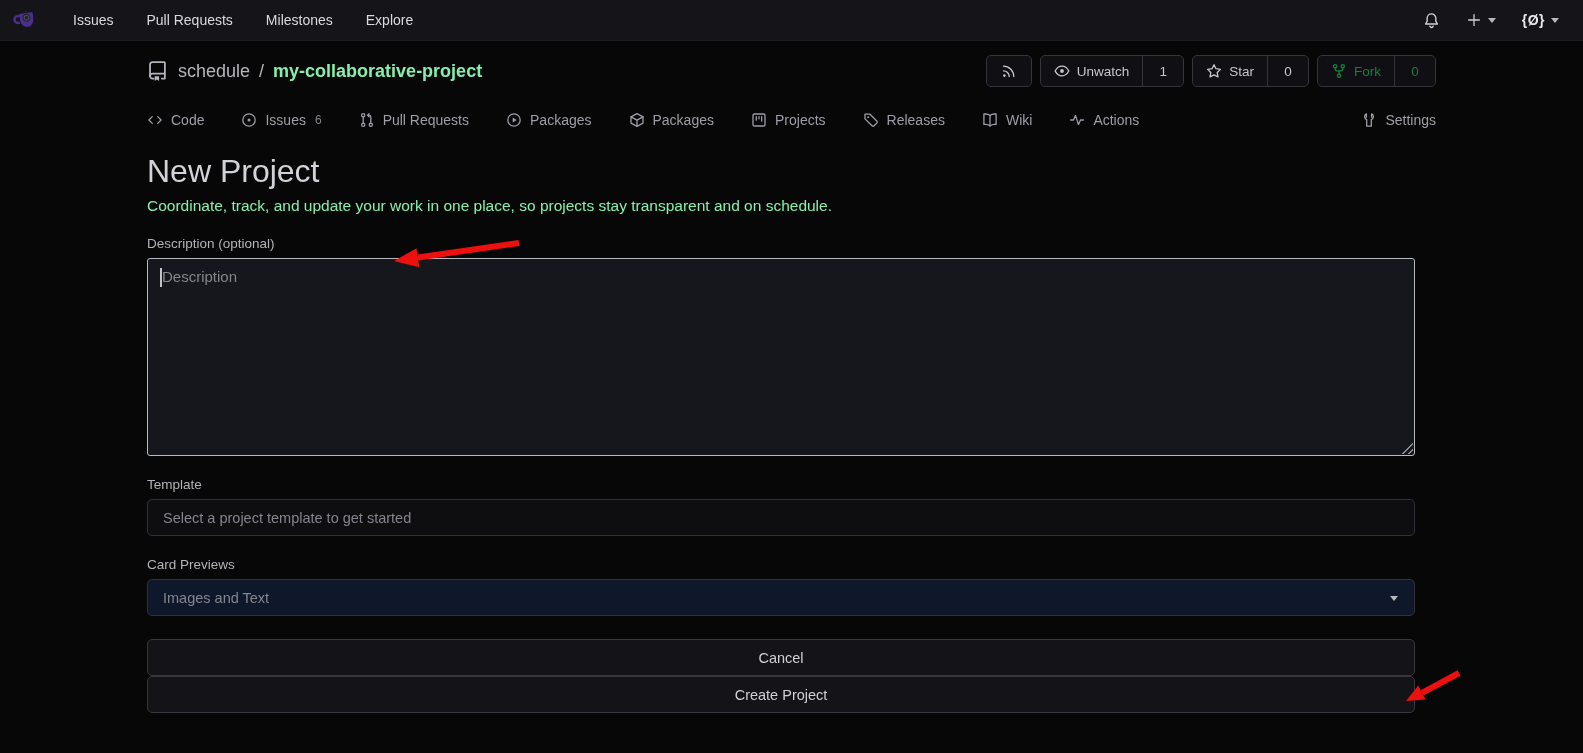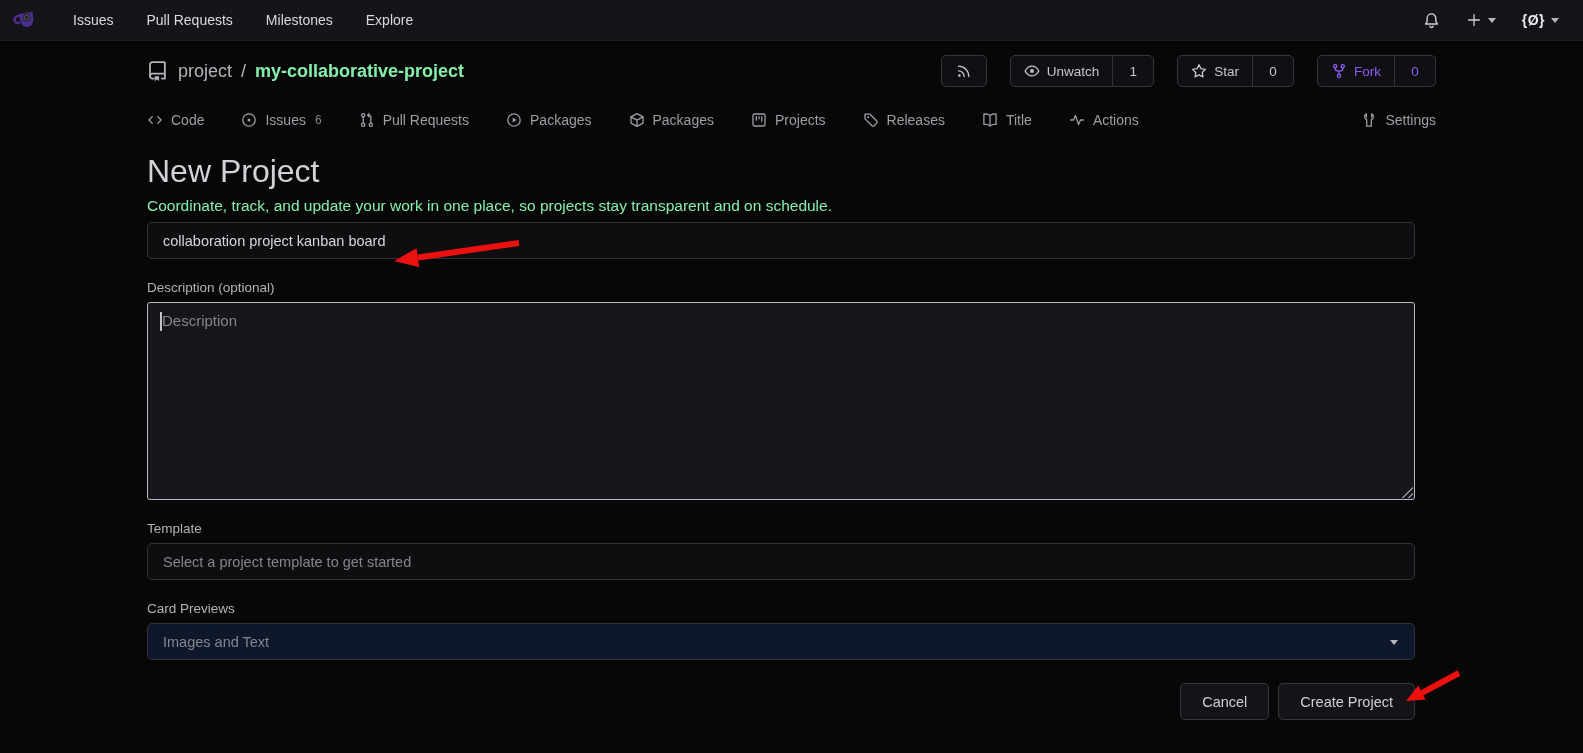--- a/index.html
+++ b/index.html
@@ -31,29 +31,29 @@
   
   .repo-header {
     display: flex; align-items: center;
     padding: 14px 0 8px 0;
     margin: 0 147px 0 147px;
   }
   .repo-title { display: flex; align-items: center; column-gap: 9px; font-size: 18px; color: #b4b5bc; }
   .repo-title .owner { color: #b4b5bc; cursor: pointer; }
   .repo-title .slash { color: #b4b5bc; }
   .repo-title .name  { color: #86efac; font-weight: bold; cursor: pointer; }
-  .repo-actions { margin-left: auto; display: flex; column-gap: 23px; align-items: center; }
+  .repo-actions { margin-left: auto; display: flex; column-gap: 8px; align-items: center; }
   .seg-btn {
     display: flex; align-items: stretch; height: 32px;
     background: #101014; border: 1px solid #34353c; border-radius: 5px;
     overflow: hidden; font-size: 13.5px; color: #c5c6cc; cursor: pointer;
   }
   .seg-btn .main { display: flex; align-items: center; column-gap: 7px; padding: 0 13px; }
   .seg-btn .count { display: flex; align-items: center; justify-content: center; min-width: 41px; border-left: 1px solid #34353c; padding: 0 12px; }
-  .seg-btn.disabled .main, .seg-btn.disabled .count { color: #8b5cf6; }
+  .seg-btn.disabled .main, .seg-btn.disabled .count { color: #15803d; }
   .icon-only-btn {
     width: 46px; height: 32px; display: flex; align-items: center; justify-content: center;
     background: #101014; border: 1px solid #34353c; border-radius: 5px; cursor: pointer; color: #c5c6cc;
   }
 
   
   .tab-bar {
     display: flex; align-items: center; column-gap: 37px;
     margin: 6px 147px 0 147px; height: 38px;
     font-size: 14px; color: #9d9ea6;
@@ -92,21 +92,21 @@
   }
 
   .select-box {
     margin-top: 7px; width: 100%; height: 37px; position: relative;
     background: #0f172a; border: 1px solid #303139; border-radius: 5px;
     display: flex; align-items: center; padding: 0 15px; cursor: pointer;
   }
   .select-box .select-value { font-size: 14.5px; color: #84858d; }
   .select-box .caret { position: absolute; right: 16px; top: 16px; }
 
-  .btn-row { display: flex; justify-content: flex-end; column-gap: 9px; margin-top: 23px; }
+  .btn-row { display: flex; justify-content: flex-end; column-gap: 9px; margin-top: 23px; flex-direction: column; }
   .btn {
     height: 37px; padding: 0 21px; display: flex; align-items: center; justify-content: center;
     background: #141418; border: 1px solid #36373e; border-radius: 5px;
     color: #cfd0d5; font-size: 14.5px; cursor: pointer; white-space: nowrap;
   }
 
   
   .annotation-layer { position: absolute; left: 0; top: 0; width: 1583px; height: 753px; pointer-events: none; z-index: 50; }
 </style>
 </head>
@@ -148,21 +148,21 @@
   </div>
 </div>
 
 <div class="repo-header">
   <div class="repo-title">
     <svg class="ic" viewBox="0 0 16 16" width="22" height="22">
       <path class="stroke" d="M13 13.5h-2.2M4.9 13.5H4a1.8 1.8 0 0 1-1.8-1.8V3.3A1.8 1.8 0 0 1 4 1.5h8.5a.5.5 0 0 1 .5.5v11.5"></path>
       <path class="stroke" d="M2.2 11.7A1.8 1.8 0 0 1 4 9.9h8.7"></path>
       <path class="fill" d="M5.6 11.9h3.2v3.4l-1.6-1.1-1.6 1.1z"></path>
     </svg>
-    <span class="owner">project</span>
+    <span class="owner">schedule</span>
     <span class="slash">/</span>
     <span class="name">my-collaborative-project</span>
   </div>
   <div class="repo-actions">
     <span class="icon-only-btn">
       <svg class="ic" viewBox="0 0 16 16" width="16" height="16">
         <circle class="fill" cx="3.4" cy="12.6" r="1.3"></circle>
         <path class="stroke" d="M2.5 7.8a5.7 5.7 0 0 1 5.7 5.7M2.5 3.2A10.3 10.3 0 0 1 12.8 13.5" stroke-width="1.5"></path>
       </svg>
     </span>
@@ -250,41 +250,40 @@
       <path class="stroke" d="M2 2.2h5L13.8 9a1.5 1.5 0 0 1 0 2.1l-2.7 2.7a1.5 1.5 0 0 1-2.1 0L2 6.9z"></path>
       <circle class="fill" cx="5.2" cy="5.2" r="1"></circle>
     </svg>
     <span>Releases</span>
   </span>
   <span class="tab">
     <svg class="ic" viewBox="0 0 16 16" width="16" height="16">
       <path class="stroke" d="M8 3.4C6.9 2.5 5.4 2 3.7 2H1.9v10.4h1.8c1.7 0 3.2.6 4.3 1.5 1.1-.9 2.6-1.5 4.3-1.5h1.8V2h-1.8C10.6 2 9.1 2.5 8 3.4z"></path>
       <path class="stroke" d="M8 3.4v10.5"></path>
     </svg>
-    <span>Title</span>
+    <span>Wiki</span>
   </span>
   <span class="tab">
     <svg class="ic" viewBox="0 0 16 16" width="16" height="16">
       <path class="stroke" d="M1.6 8h2.9l2-4.6 3 9.2 2-4.6h2.9"></path>
     </svg>
     <span>Actions</span>
   </span>
   <span class="tab tab-settings">
     <svg class="ic" viewBox="0 0 16 16" width="16" height="16">
       <path class="stroke" d="M5.4 1.8v3.4M10.6 1.8v3.4M5.4 1.8a3 3 0 0 0-1.8 2.8 3.1 3.1 0 0 0 2.1 3v6.6h4.6V7.6a3.1 3.1 0 0 0 2.1-3 3 3 0 0 0-1.8-2.8"></path>
     </svg>
     <span>Settings</span>
   </span>
 </div>
 
 <div class="container">
   <h1 class="page-title">New Project</h1>
   <div class="page-subtitle">Coordinate, track, and update your work in one place, so projects stay transparent and on schedule.</div>
 
-  <input class="text-input" type="text" value="collaboration project kanban board" style="">
 
   <div class="field-label">Description (optional)</div>
   <div class="textarea-wrap">
     <textarea class="description" placeholder="Description" style=""></textarea>
     <span class="text-cursor"></span>
     <span class="resize-handle"></span>
   </div>
 
   <div class="field-label">Template</div>
   <input class="text-input" type="text" placeholder="Select a project template to get started" style="">

